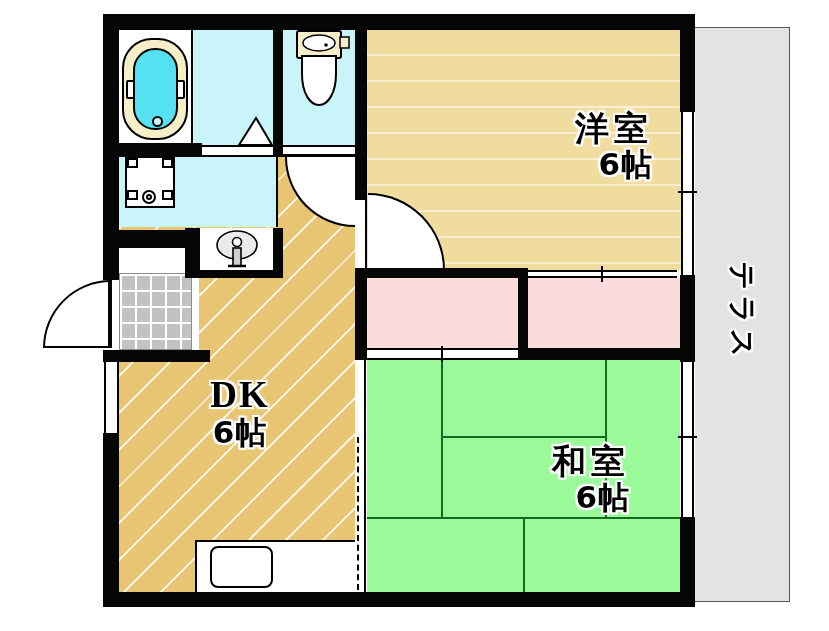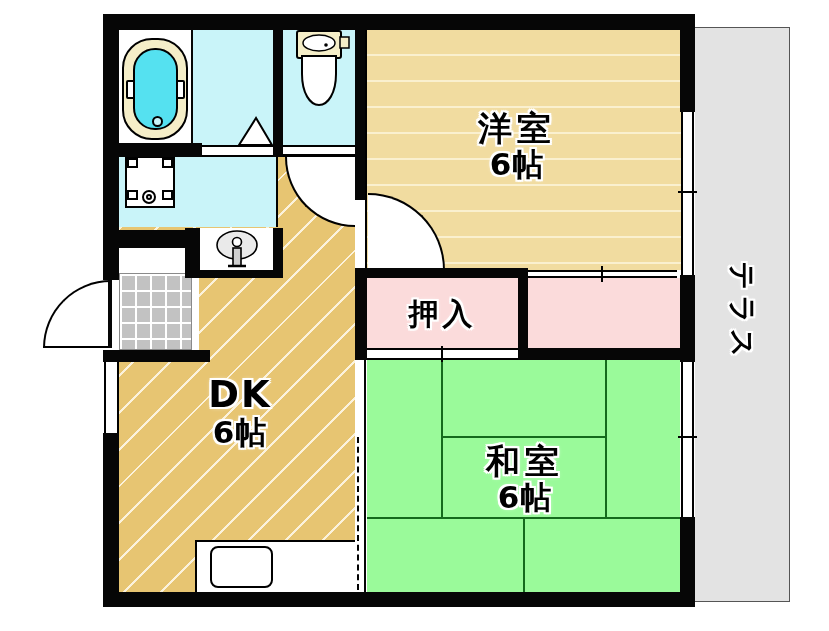--- a/index.html
+++ b/index.html
@@ -137,32 +137,29 @@
     </g>
 
     <g>
       <ellipse cx="237" cy="245" rx="20" ry="14" fill="#EAEAEA" stroke="#000" stroke-width="1.6"></ellipse>
       <circle cx="237" cy="242" r="4.5" fill="#fff" stroke="#000" stroke-width="1.6"></circle>
       <rect x="233" y="248" width="8" height="18" fill="#CFCFCF" stroke="#000" stroke-width="1.6"></rect>
       <line x1="228" y1="266" x2="246" y2="266" stroke="#000" stroke-width="2.5"></line>
     </g>
   </svg>
 
-  <div class="abs rlabel" style="left:412px;top:102px;width:210px;height:86px;">
+  <div class="abs rlabel" style="left:443px;top:102px;width:210px;height:86px;align-items:flex-end;">
     <span class="rname">洋室</span>
     <span class="rsize">6帖</span>
   </div>
   <div class="abs rlabel" style="left:155px;top:372px;width:170px;height:80px;">
-    <span class="rname" style="letter-spacing:2px;font-size:37px;">DK</span>
+    <span class="rname" style="letter-spacing:2px;font-size:37px;font-family:Liberation Serif, serif;">DK</span>
     <span class="rsize">6帖</span>
   </div>
-  <div class="abs rlabel" style="left:420px;top:438px;width:210px;height:80px;">
+  <div class="abs rlabel" style="left:420px;top:438px;width:210px;height:80px;align-items:flex-end;">
     <span class="rname">和室</span>
     <span class="rsize">6帖</span>
-  </div>
-  <div class="abs rlabel" style="left:367px;top:293px;width:151px;height:42px;">
-    <span style="font-size:30px;letter-spacing:4px;">押入</span>
   </div>
   <div class="abs rlabel" style="left:697px;top:267px;width:90px;height:90px;transform:rotate(90deg);">
     <span style="font-size:28px;letter-spacing:5px;white-space:nowrap;">テラス</span>
   </div>
 
 </div>
 
 </body></html>

